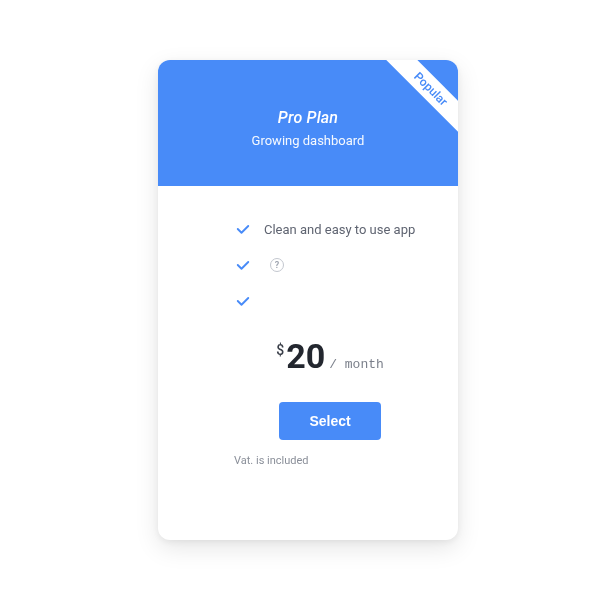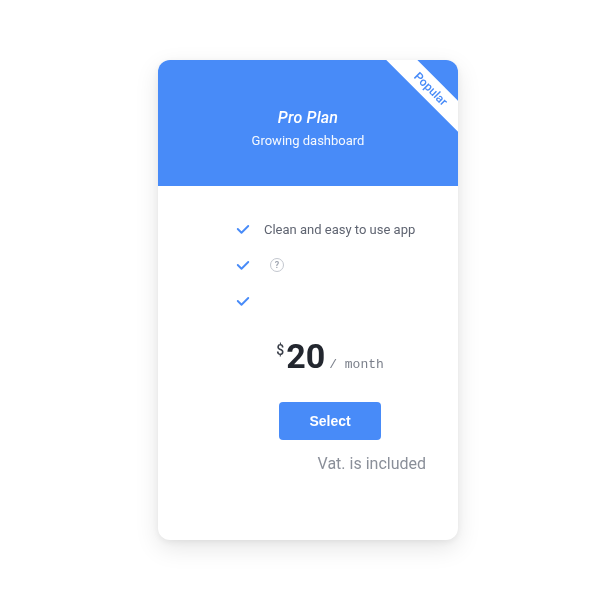--- a/index.html
+++ b/index.html
@@ -115,22 +115,22 @@
     background: #488bf8;
     color: #fff;
     border: none;
     font-size: 14px;
     font-weight: 600;
     padding: 11px 30px;
     border-radius: 4px;
     cursor: pointer;
   }
   .vat {
-    text-align: right;
-    font-size: 16px;
+    text-align: left;
+    font-size: 11px;
     color: #8a8f99;
     margin-top: 14px;
   }
 </style>
 </head>
 <body>
 
 <div class="card">
 
   <div class="card-header">

